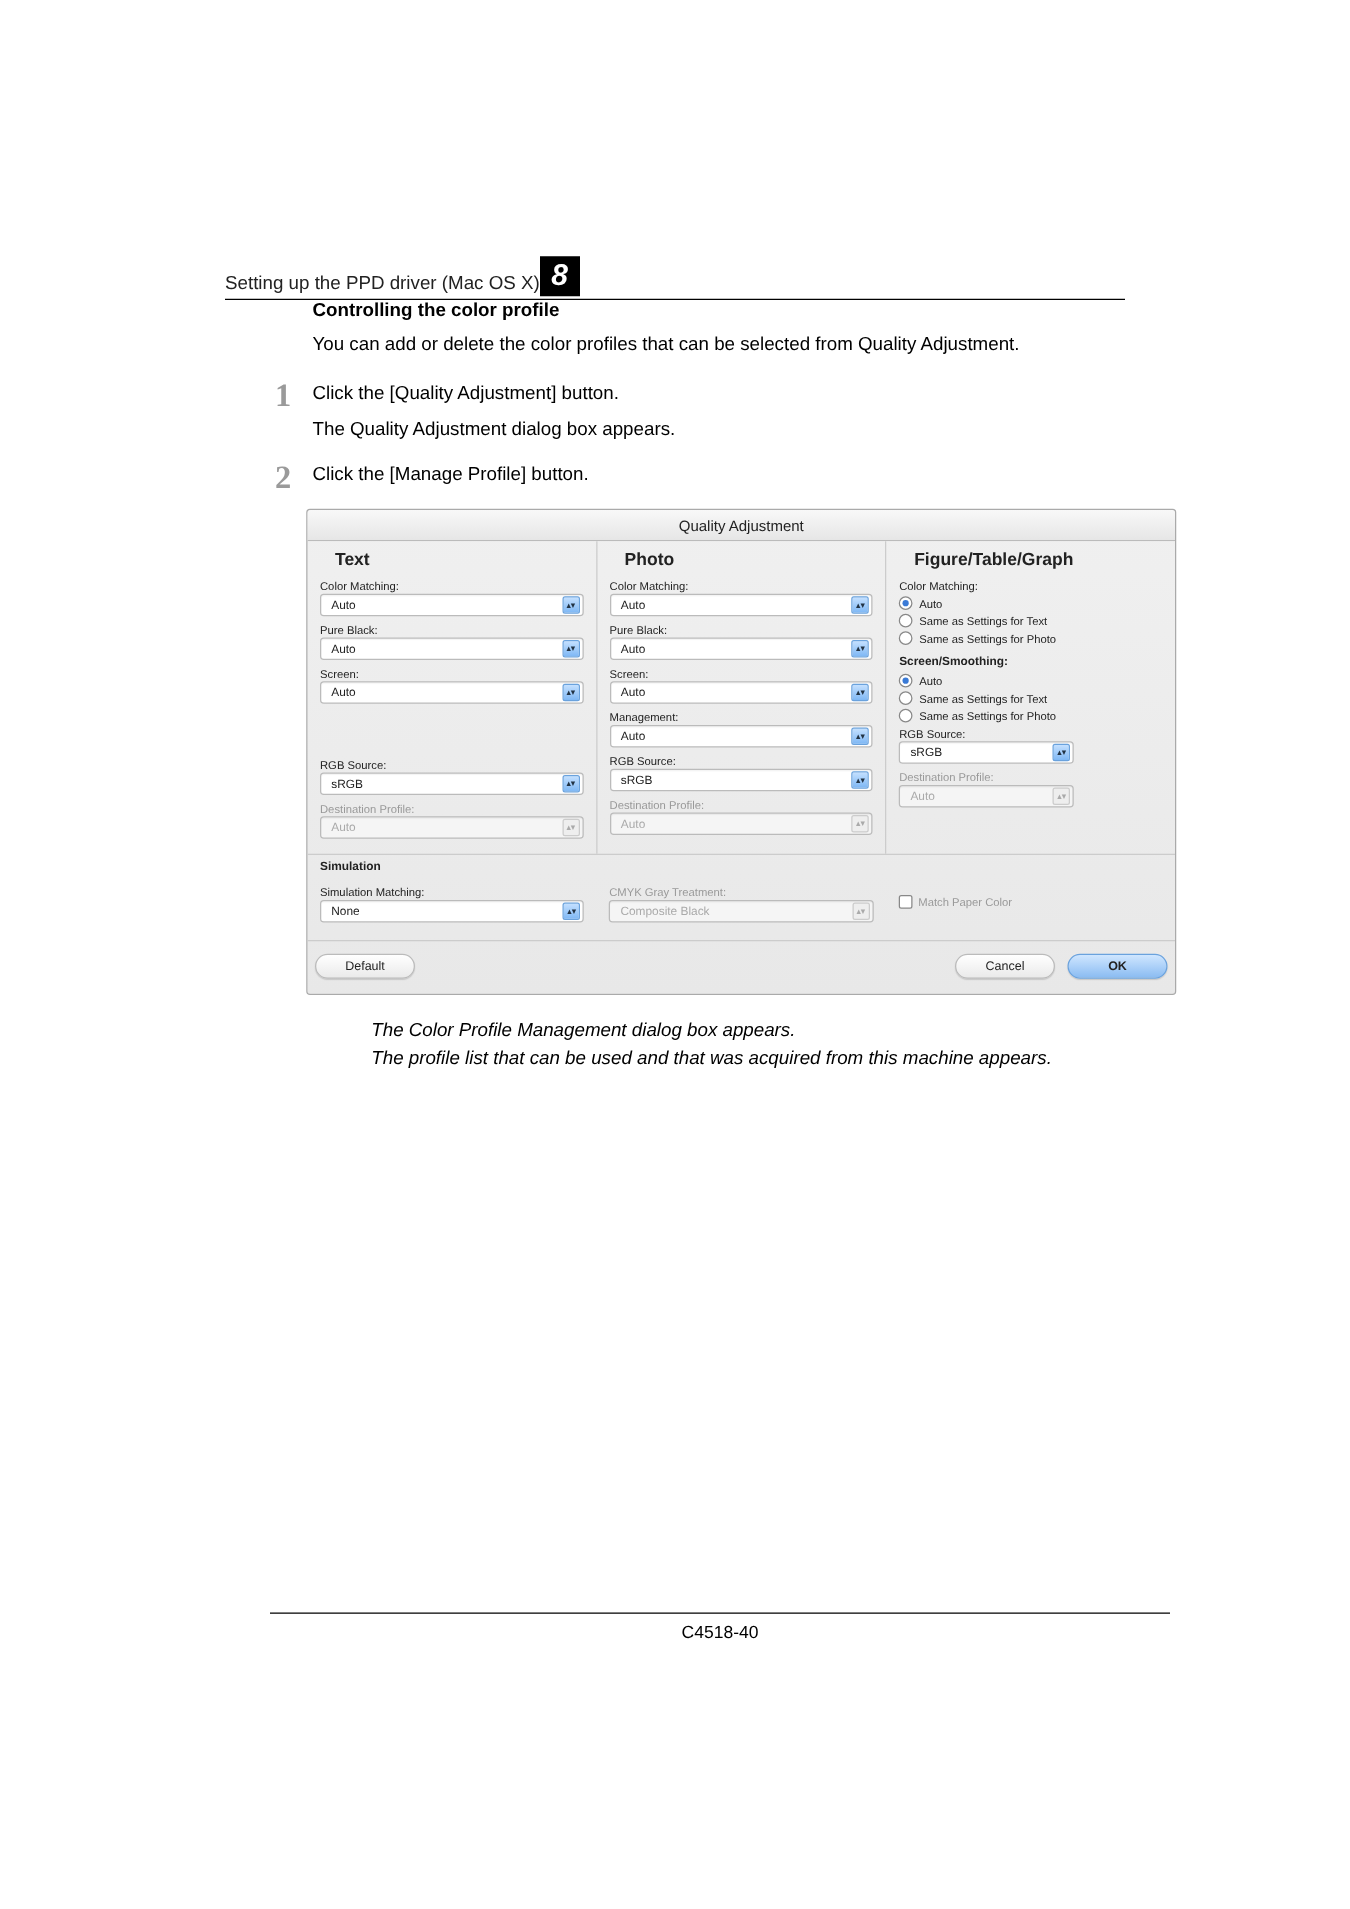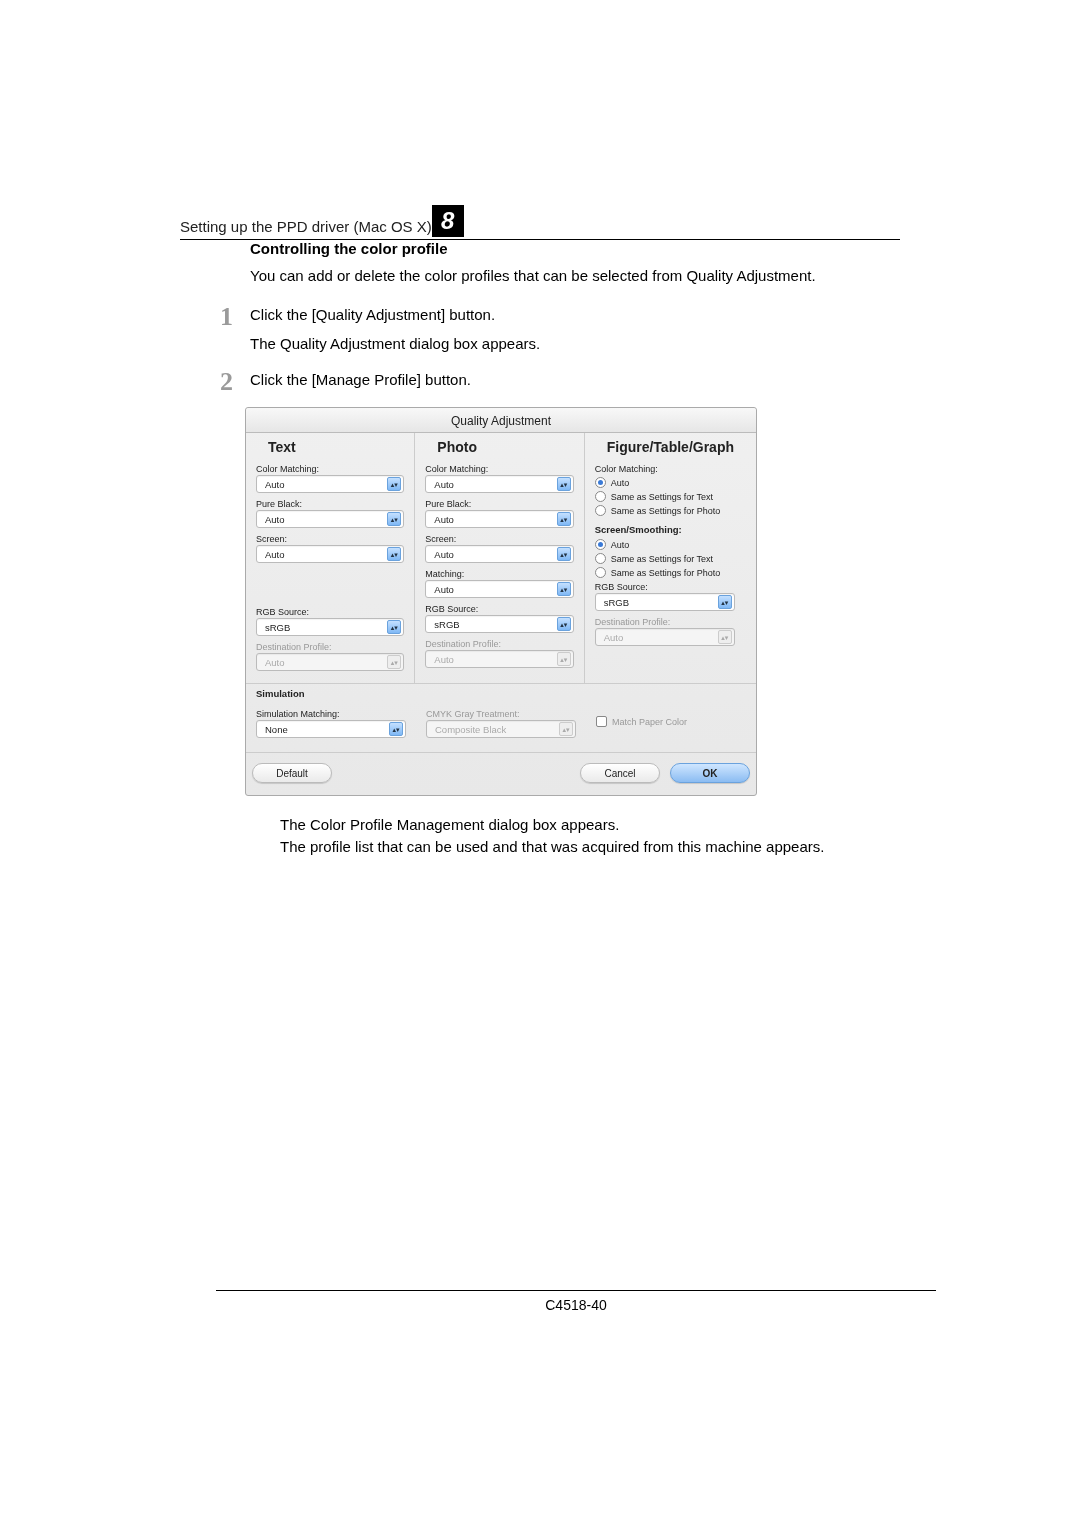--- a/index.html
+++ b/index.html
@@ -73,21 +73,21 @@
     font-size: 15px;
     line-height: 1.5;
     flex: 1;
   }
   .step-body .sub {
     display: block;
     margin-top: 6px;
   }
   .screenshot {
     margin: 12px 0 18px -5px;
-    width: 512px;
+    width: 696px;
     background: linear-gradient(#f0f0f0, #e8e8e8);
     border: 1px solid #aaa;
     border-radius: 3px;
     font-size: 10px;
     color: #222;
     padding: 0;
   }
   .dlg-title {
     text-align: center;
     font-size: 12px;
@@ -318,21 +318,21 @@
             <span>Auto</span>
             <span class="sel-arrow">▴▾</span>
           </div>
 
           <div class="fld-label">Screen:</div>
           <div class="select">
             <span>Auto</span>
             <span class="sel-arrow">▴▾</span>
           </div>
 
-          <div class="fld-label">Matching:</div>
+          <div class="fld-label">Management:</div>
           <div class="select">
             <span>Auto</span>
             <span class="sel-arrow">▴▾</span>
           </div>
 
           <div class="fld-label">RGB Source:</div>
           <div class="select">
             <span>sRGB</span>
             <span class="sel-arrow">▴▾</span>
           </div>
@@ -422,21 +422,21 @@
           <div class="aqua-btn small">
             <span>Cancel</span>
           </div>
           <div class="aqua-btn small primary">
             <span>OK</span>
           </div>
         </div>
       </div>
     </div>
 
-    <div class="step-body" style="margin-left:30px; font-size:15px; line-height:1.45;">
+    <div class="step-body" style="margin-left:47px; font-size:15px; line-height:1.45;font-style:italic;">
       <span>The Color Profile Management dialog box appears.</span><br>
       <span>The profile list that can be used and that was acquired from this machine appears.</span>
     </div>
 
   </div>
 </div>
 
 <div class="footer-line">
   <span>C451</span>
   <span>8-40</span>

